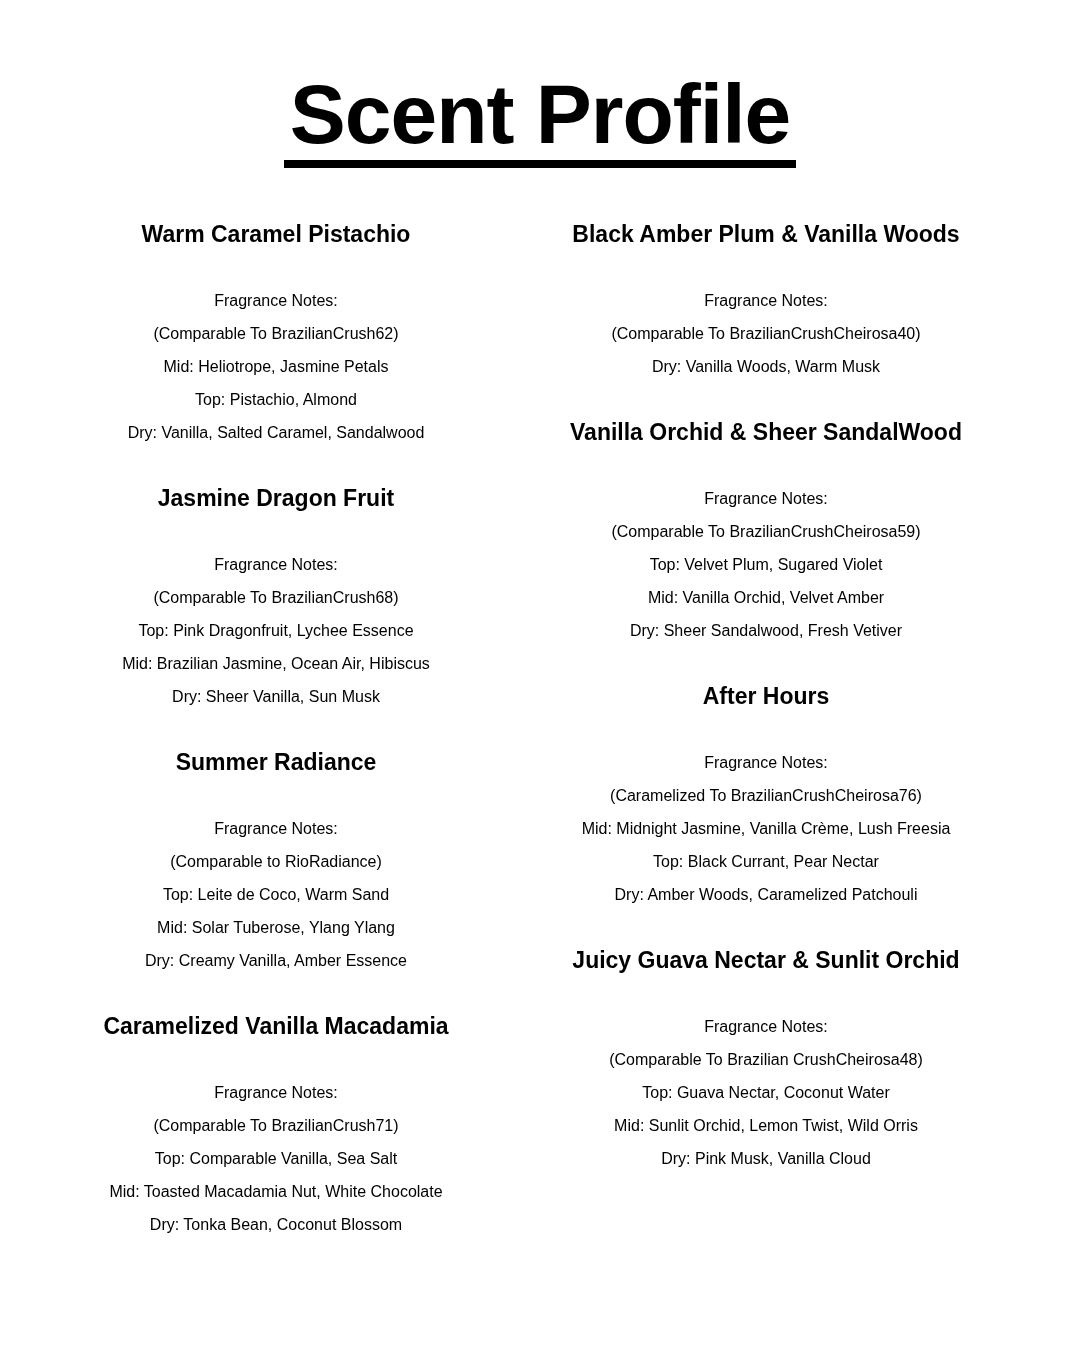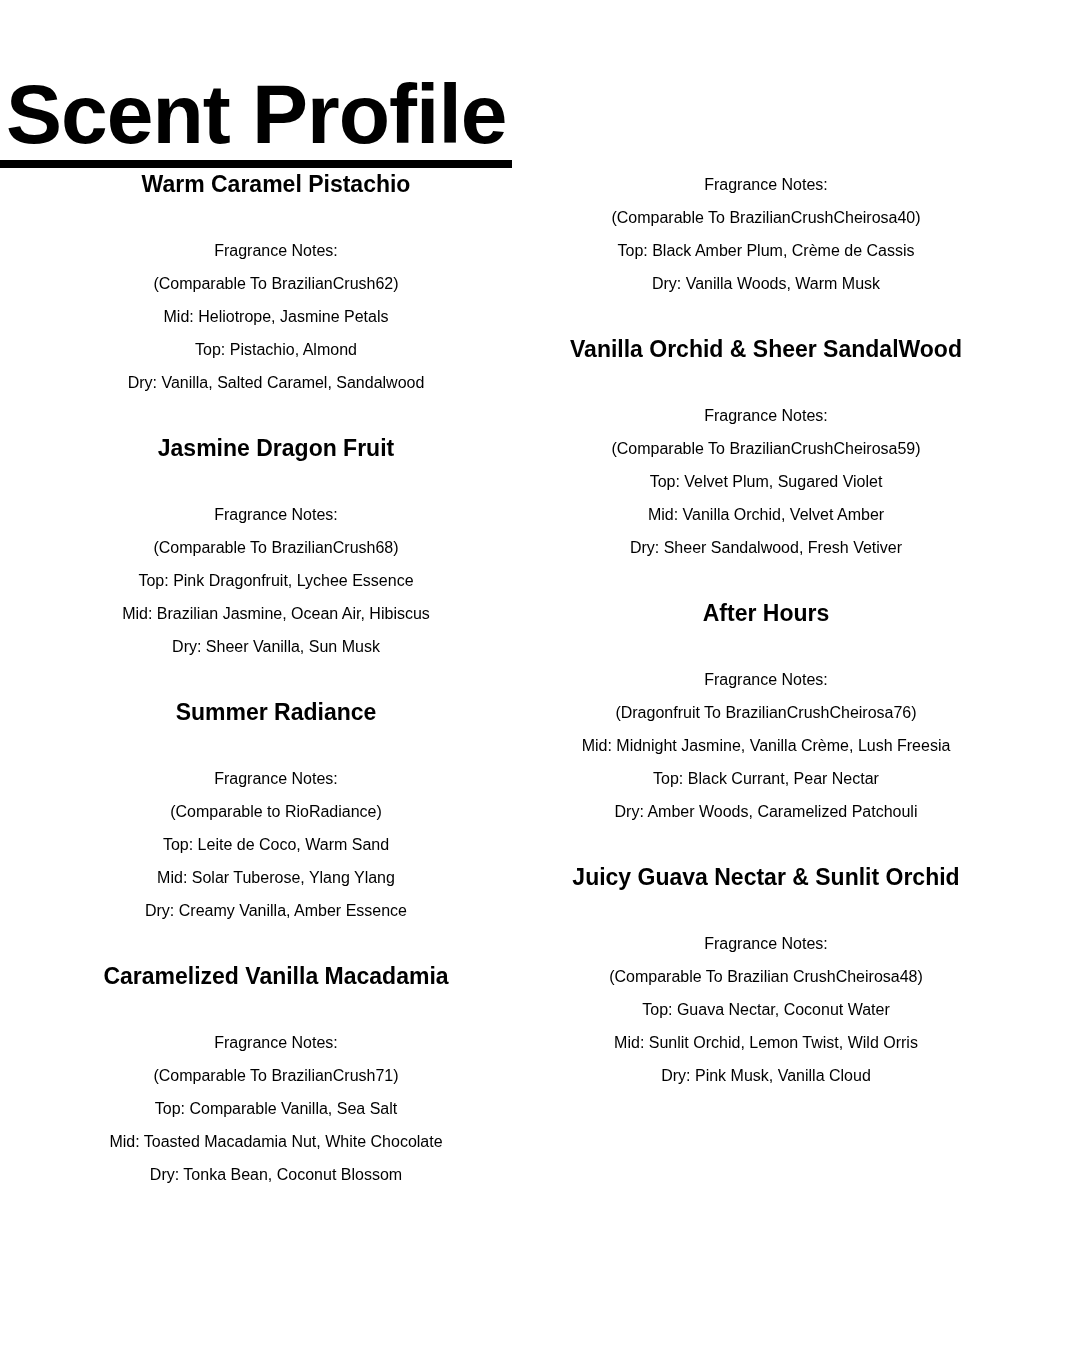--- a/index.html
+++ b/index.html
@@ -6,37 +6,38 @@
   html, body { margin: 0; padding: 0; }
   body {
     width: 1080px;
     height: 1350px;
     background: #ffffff;
     color: #000000;
     font-family: "Liberation Sans", sans-serif;
     overflow: hidden;
   }
   .title-wrap {
-    text-align: left;
+    text-align: center;
     padding-top: 72px;
   }
   .page-title {
     display: inline-block;
     margin: 0;
     font-size: 84px;
     font-weight: 700;
     line-height: 84px;
     letter-spacing: -1px;
     border-bottom: 8px solid #000000;
     padding: 0 6px 4px 6px;
   }
   .columns {
     display: grid;
     grid-template-columns: 1fr 1fr;
     padding: 0 69px 0 31px;
+    margin-top: 50px;
   }
   .col { min-width: 0; }
   .scent {
     margin: 0 0 33px 0;
     text-align: center;
   }
   .scent-name {
     margin: 0 0 33px 0;
     font-size: 23px;
     font-weight: 700;
@@ -89,37 +90,37 @@
       <p class="line">Fragrance Notes:</p>
       <p class="line">(Comparable To BrazilianCrush71)</p>
       <p class="line">Top: Comparable Vanilla, Sea Salt</p>
       <p class="line">Mid: Toasted Macadamia Nut, White Chocolate</p>
       <p class="line">Dry: Tonka Bean, Coconut Blossom</p>
     </section>
   </div>
 
   <div class="col">
     <section class="scent">
+      <h2 class="scent-name">Black Amber Plum &amp; Vanilla Woods</h2>
       <p class="line">Fragrance Notes:</p>
       <p class="line">(Comparable To BrazilianCrushCheirosa40)</p>
-      <p class="line">Top: Black Amber Plum, Crème de Cassis</p>
       <p class="line">Dry: Vanilla Woods, Warm Musk</p>
     </section>
     <section class="scent">
       <h2 class="scent-name">Vanilla Orchid &amp; Sheer SandalWood</h2>
       <p class="line">Fragrance Notes:</p>
       <p class="line">(Comparable To BrazilianCrushCheirosa59)</p>
       <p class="line">Top: Velvet Plum, Sugared Violet</p>
       <p class="line">Mid: Vanilla Orchid, Velvet Amber</p>
       <p class="line">Dry: Sheer Sandalwood, Fresh Vetiver</p>
     </section>
     <section class="scent">
       <h2 class="scent-name">After Hours</h2>
       <p class="line">Fragrance Notes:</p>
-      <p class="line">(Dragonfruit To BrazilianCrushCheirosa76)</p>
+      <p class="line">(Caramelized To BrazilianCrushCheirosa76)</p>
       <p class="line">Mid: Midnight Jasmine, Vanilla Crème, Lush Freesia</p>
       <p class="line">Top: Black Currant, Pear Nectar</p>
       <p class="line">Dry: Amber Woods, Caramelized Patchouli</p>
     </section>
     <section class="scent">
       <h2 class="scent-name">Juicy Guava Nectar &amp; Sunlit Orchid</h2>
       <p class="line">Fragrance Notes:</p>
       <p class="line">(Comparable To Brazilian CrushCheirosa48)</p>
       <p class="line">Top: Guava Nectar, Coconut Water</p>
       <p class="line">Mid: Sunlit Orchid, Lemon Twist, Wild Orris</p>

